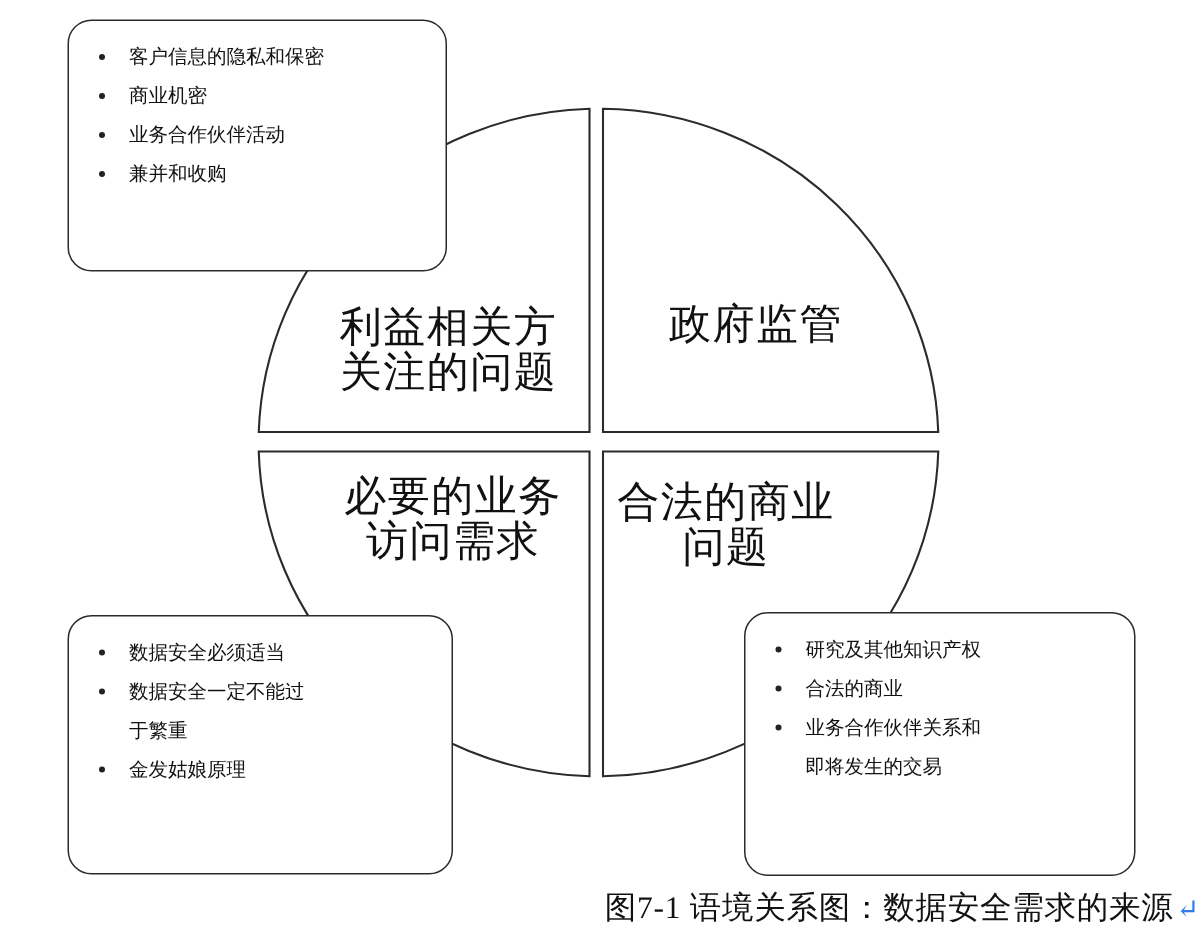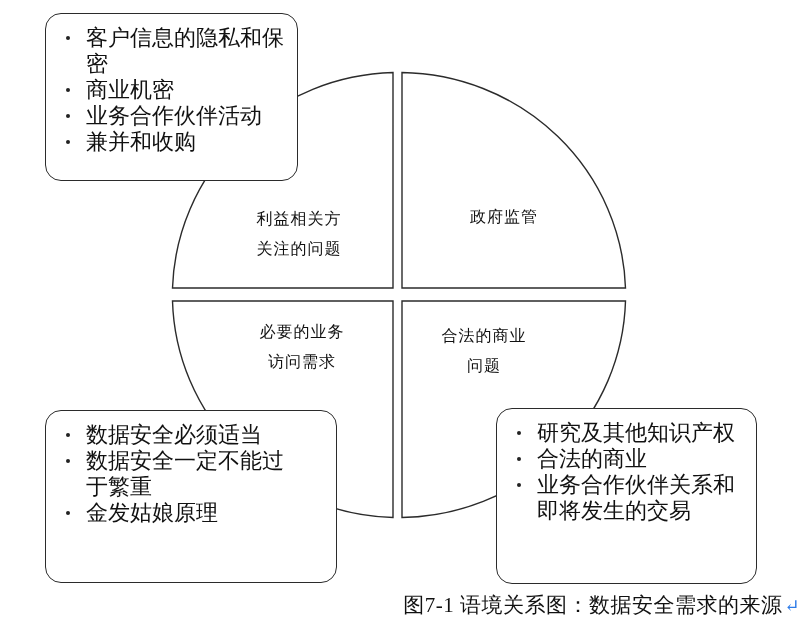--- a/index.html
+++ b/index.html
@@ -12,51 +12,51 @@
     color: #111111;
     overflow: hidden;
   }
   svg.quads { position: absolute; left: 0; top: 0; }
   svg.quads path { fill: #ffffff; stroke: #2b2b2b; stroke-width: 1.4; }
 
   .qlabel {
     position: absolute;
     transform: translate(-50%, -50%);
     text-align: center;
-    font-size: 16px;
+    font-size: 28px;
     line-height: 30px;
     white-space: pre-line;
     letter-spacing: 1px;
     color: #111111;
   }
   .qlabel.tl { left: 299px; top: 234px; }
   .qlabel.tr { left: 504px; top: 217px; }
   .qlabel.bl { left: 302px; top: 347px; }
   .qlabel.br { left: 484px; top: 351px; }
 
   .callout {
     position: absolute;
     background: #ffffff;
     border: 1.6px solid #2b2b2b;
     border-radius: 16px;
     box-sizing: border-box;
   }
   .callout.tl { left: 45px;  top: 13px;  width: 253px; height: 168px; }
   .callout.tr { left: 498px; top: 12px;  width: 256px; height: 171px; }
-  .callout.bl { left: 45px;  top: 410px; width: 292px; height: 173px; }
+  .callout.bl { left: 45px;  top: 410px; width: 257px; height: 173px; }
   .callout.br { left: 496px; top: 408px; width: 261px; height: 176px; }
 
   .callout ul {
     margin: 0;
     padding: 11px 8px 6px 40px;
     list-style: none;
   }
   .callout li {
     position: relative;
-    font-size: 22px;
+    font-size: 13px;
     line-height: 26px;
     white-space: pre-line;
     color: #111111;
   }
   .callout li::before {
     content: "";
     position: absolute;
     left: -20px;
     top: 11px;
     width: 4px;

